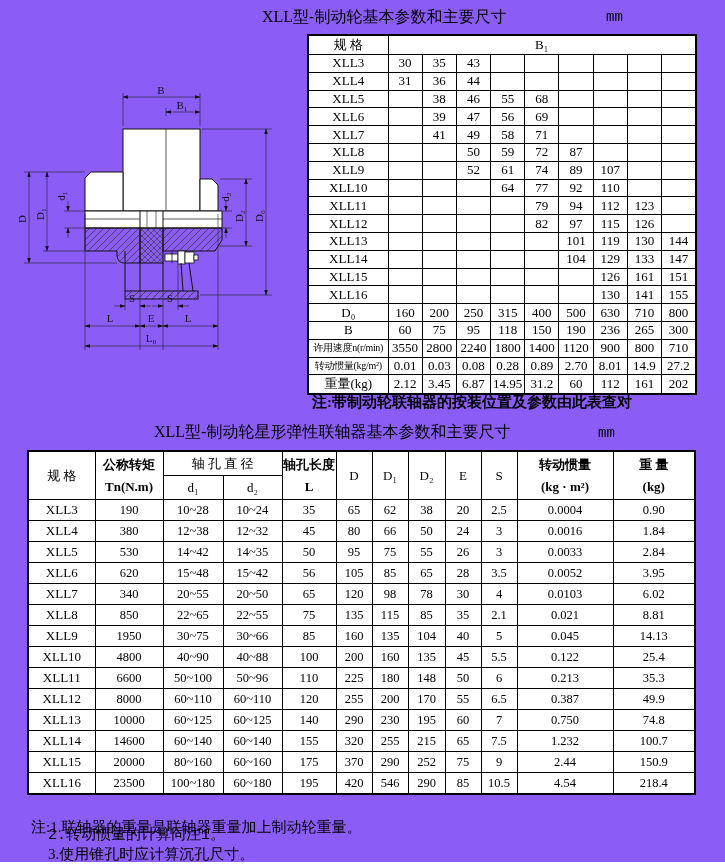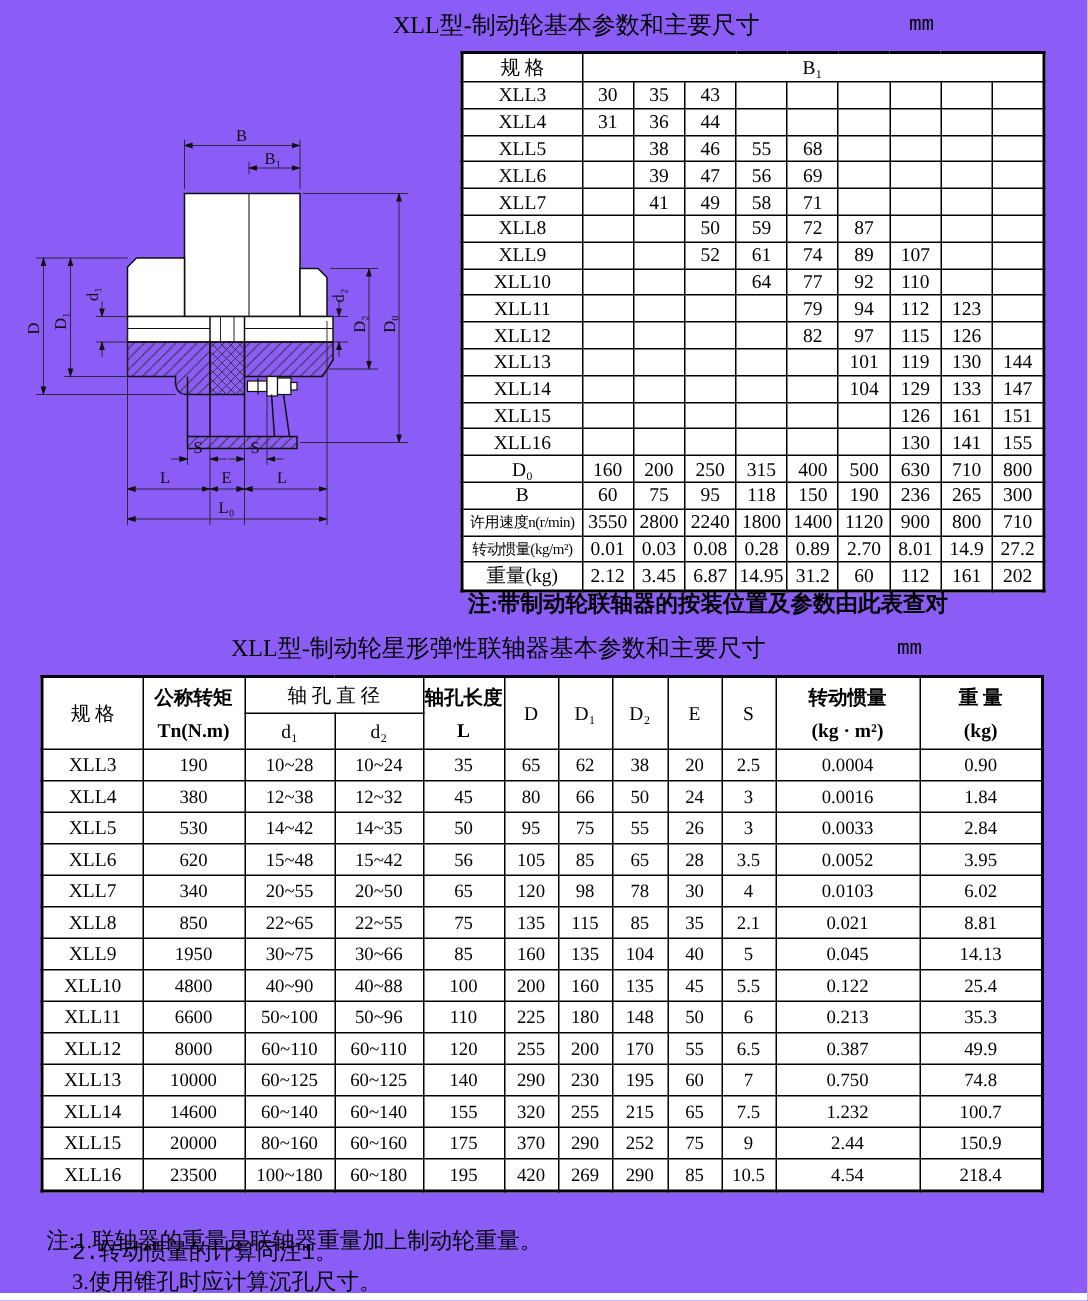--- a/index.html
+++ b/index.html
@@ -608,21 +608,21 @@
           <td>2.44</td>
           <td>150.9</td>
         </tr>
         <tr>
           <td class="lbl">XLL16</td>
           <td>23500</td>
           <td>100~180</td>
           <td>60~180</td>
           <td>195</td>
           <td>420</td>
-          <td>269</td>
+          <td>546</td>
           <td>290</td>
           <td>85</td>
           <td>10.5</td>
           <td>4.54</td>
           <td>218.4</td>
         </tr>
       </tbody>
   </table>
 
   <div class="fnote" style="left:31px;top:818px;">注:1.联轴器的重量是联轴器重量加上制动轮重量。</div>

